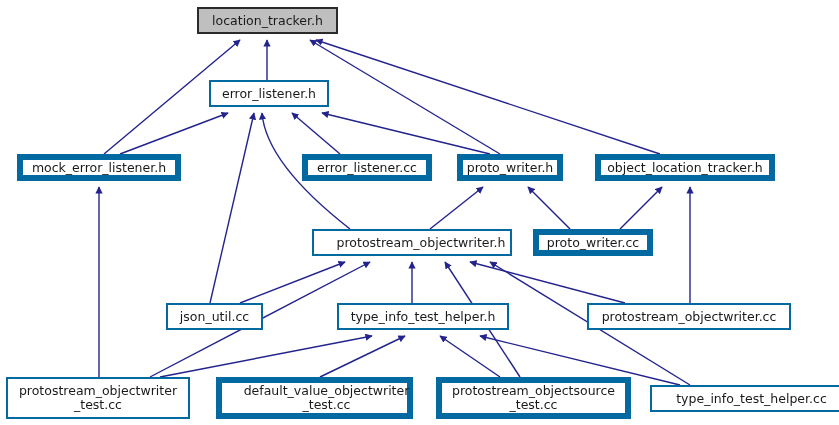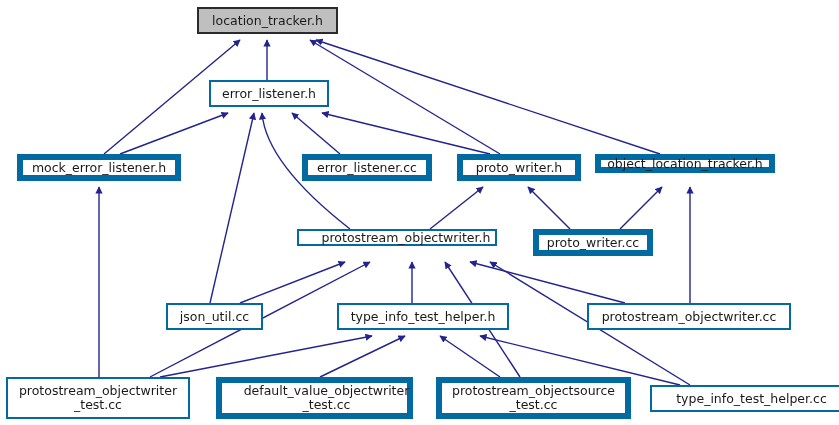--- a/index.html
+++ b/index.html
@@ -79,23 +79,23 @@
       <path d="M 160,377 L 372,336" fill="none" stroke="#23238e" stroke-width="1.4" marker-end="url(#arrow)"></path>
       <path d="M 320,377 L 405,336" fill="none" stroke="#23238e" stroke-width="1.4" marker-end="url(#arrow)"></path>
       <path d="M 500,377 L 440,336" fill="none" stroke="#23238e" stroke-width="1.4" marker-end="url(#arrow)"></path>
       <path d="M 680,385 L 480,336" fill="none" stroke="#23238e" stroke-width="1.4" marker-end="url(#arrow)"></path>
       <path d="M 99,377 L 99,187" fill="none" stroke="#23238e" stroke-width="1.4" marker-end="url(#arrow)"></path>
     </svg>
 <div class="node root thick" style="left: 197px; top: 7px; width: 141px; height: 27px;">location_tracker.h</div>
     <div class="node thick" style="left: 209px; top: 80px; width: 120px; height: 27px;">error_listener.h</div>
     <div class="node" style="left: 17px; top: 154px; width: 164px; height: 27px;">mock_error_listener.h</div>
     <div class="node" style="left: 302px; top: 154px; width: 130px; height: 27px;">error_listener.cc</div>
-    <div class="node" style="left: 457px; top: 154px; width: 124px; height: 27px;">proto_writer.h</div>
-    <div class="node" style="left: 595px; top: 154px; width: 180px; height: 19px;">object_location_tracker.h</div>
-    <div class="node thick" style="left: 297px; top: 229px; width: 200px; height: 17px; padding-left: 18px;">protostream_objectwriter.h</div>
+    <div class="node" style="left: 457px; top: 154px; width: 106px; height: 27px;">proto_writer.h</div>
+    <div class="node" style="left: 595px; top: 154px; width: 180px; height: 27px;">object_location_tracker.h</div>
+    <div class="node thick" style="left: 312px; top: 229px; width: 200px; height: 27px; padding-left: 18px;">protostream_objectwriter.h</div>
     <div class="node" style="left: 533px; top: 229px; width: 120px; height: 27px;">proto_writer.cc</div>
     <div class="node thick" style="left: 166px; top: 303px; width: 97px; height: 27px;">json_util.cc</div>
     <div class="node thick" style="left: 337px; top: 303px; width: 172px; height: 27px;">type_info_test_helper.h</div>
     <div class="node thick" style="left: 587px; top: 303px; width: 204px; height: 27px;">protostream_objectwriter.cc</div>
     <div class="node thick" style="left: 6px; top: 377px; width: 184px; height: 42px;">protostream_objectwriter
 _test.cc</div>
     <div class="node" style="left: 216px; top: 377px; width: 197px; height: 42px; padding-left: 24px;">default_value_objectwriter
 _test.cc</div>
     <div class="node" style="left: 436px; top: 377px; width: 195px; height: 42px;">protostream_objectsource
 _test.cc</div>

